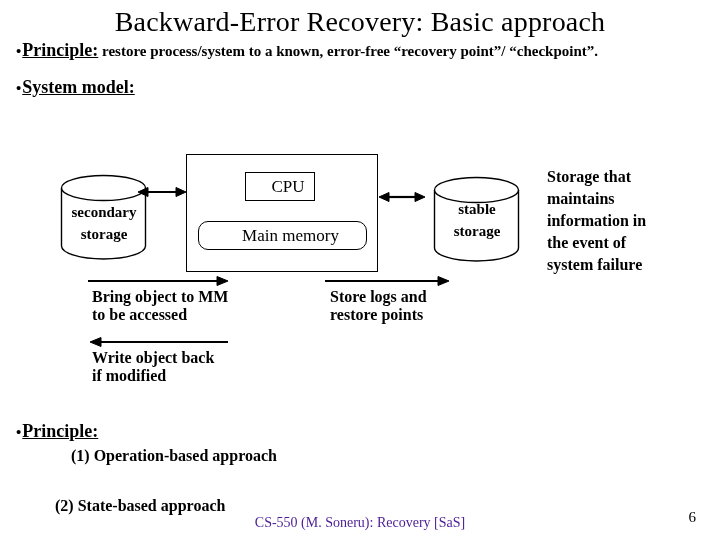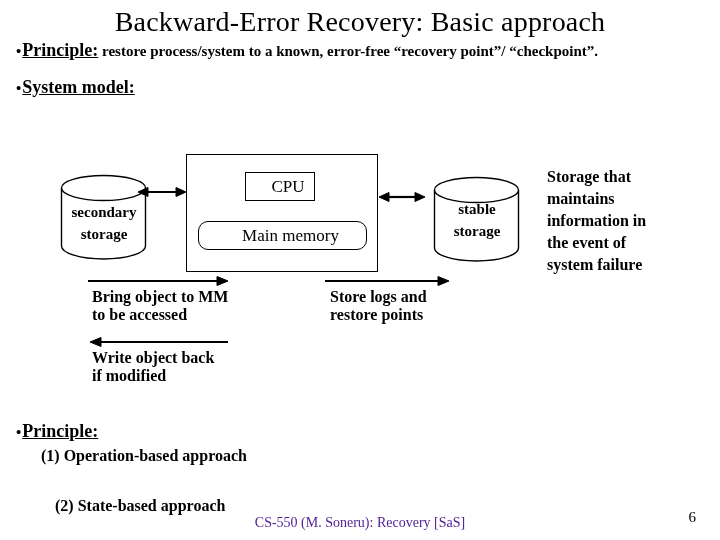--- a/index.html
+++ b/index.html
@@ -117,19 +117,19 @@
   <div class="abs arrow-label" style="left:92px;top:288px;">Bring object to MM
 to be accessed</div>
   <div class="abs arrow-label" style="left:330px;top:288px;">Store logs and
 restore points</div>
   <div class="abs arrow-label" style="left:92px;top:349px;">Write object back
 if modified</div>
 
   <div class="abs bullet-line" style="top:421px;">
     <span class="bchar">•</span><span class="bullet-head">Principle:</span>
   </div>
-  <div class="abs approach-item" style="left:41px;top:447px;text-align:right;">(1) Operation-based approach</div>
+  <div class="abs approach-item" style="left:71px;top:447px;text-align:right;">(1) Operation-based approach</div>
   <div class="abs approach-item" style="left:55px;top:497px;">(2) State-based approach</div>
 
   <div class="abs footer">CS-550 (M. Soneru): Recovery [SaS]</div>
   <div class="abs pagenum">6</div>
 
 </div>
 
 </body></html>

